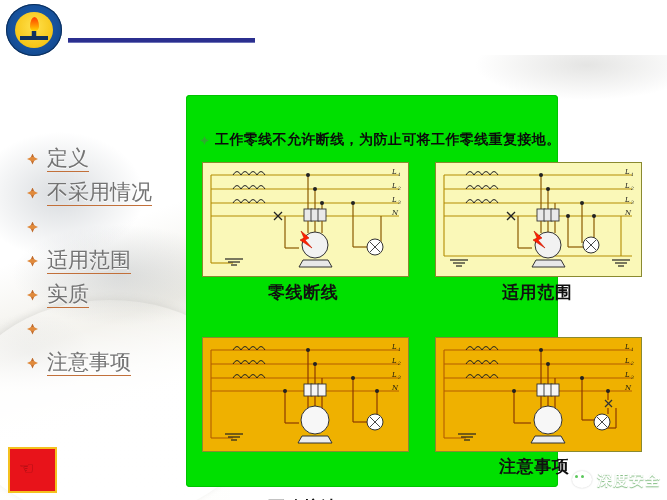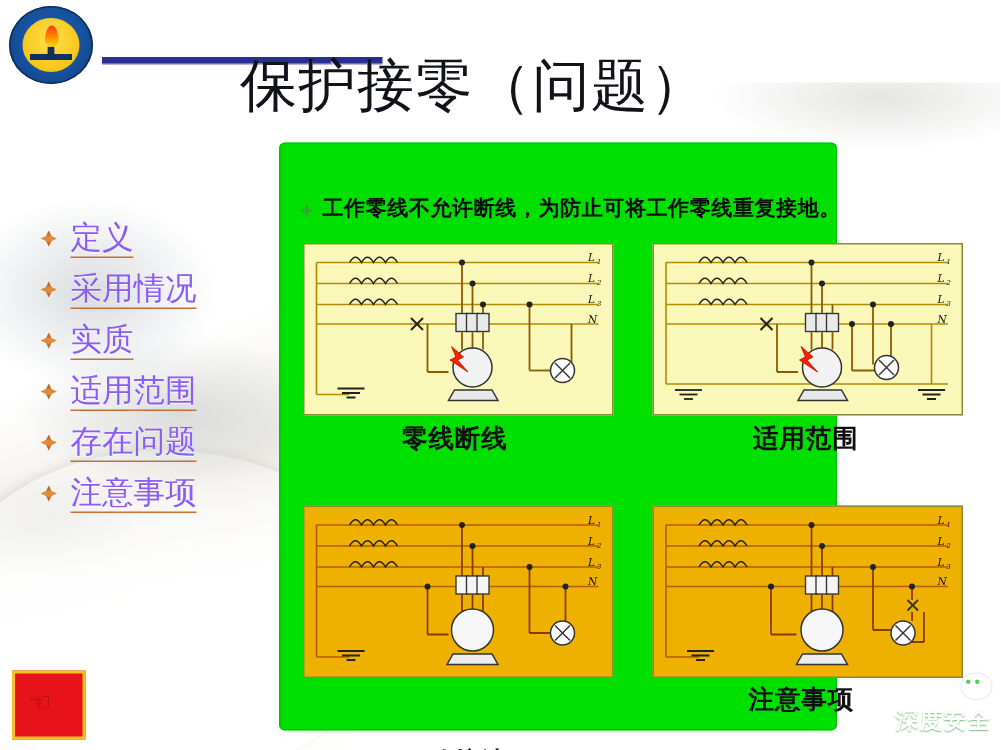--- a/index.html
+++ b/index.html
@@ -82,21 +82,21 @@
   }
   .ol-bullet{
     width:11px;height:11px;flex:0 0 11px;position:relative;
   }
   .ol-bullet::before,.ol-bullet::after{
     content:"";position:absolute;background:#c06a2a;
   }
   .ol-bullet::before{left:3px;top:0;width:5px;height:11px;clip-path:polygon(50% 0,100% 50%,50% 100%,0 50%);}
   .ol-bullet::after{left:0;top:3px;width:11px;height:5px;clip-path:polygon(50% 0,100% 50%,50% 100%,0 50%);background:#e08a3c;}
   .ol-label{
-    font-size:21px;color:#8b5cf6;
+    font-size:21px;color:#737373;
     font-family:"DejaVu Sans","Liberation Sans",sans-serif;
     border-bottom:1.5px solid #c2703a;padding-bottom:1px;line-height:24px;
     text-shadow:0 1px 0 rgba(255,255,255,.85);
   }
 
   
   .hand-box{
     position:absolute;left:8px;top:447px;width:45px;height:42px;
     background:#e8131a;border:2px solid #f4c11f;
   }
@@ -139,21 +139,21 @@
   .fig{
     position:absolute;border:1px solid #8a8a30;overflow:hidden;
   }
   .fig.pale{background:#faf8b8;}
   .fig.amber{background:#efb100;}
 
   .fig svg{display:block;width:100%;height:100%;}
 
   
   .wm{
-    position:absolute;right:6px;bottom:10px;display:flex;align-items:flex-end;gap:5px;opacity:.85;flex-direction:column;
+    position:absolute;right:6px;bottom:10px;display:flex;align-items:flex-start;gap:5px;opacity:.85;
   }
   .wm-badge{
     width:20px;height:17px;border-radius:50%;background:#ffffff;position:relative;
     box-shadow:0 0 2px rgba(0,0,0,.25);
   }
   .wm-badge::before,.wm-badge::after{
     content:"";position:absolute;background:#3fbf3f;border-radius:50%;
   }
   .wm-badge::before{left:3px;top:4px;width:3px;height:3px;}
   .wm-badge::after{left:9px;top:4px;width:3px;height:3px;}
@@ -174,42 +174,43 @@
 
   <div class="logo">
     <div class="logo-ring"></div>
     <div class="logo-inner"></div>
     <div class="logo-flame"></div>
     <div class="logo-book"></div>
     <div class="logo-txt"></div>
   </div>
 
   <div class="title-rule"></div>
-  <div class="slide-title">保护接零（问题）</div>
 
   <div class="outline">
     <div class="outline-item">
       <span class="ol-bullet"></span>
       <span class="ol-label">定义</span>
     </div>
     <div class="outline-item">
       <span class="ol-bullet"></span>
-      <span class="ol-label">采用情况</span>
+      <span class="ol-label">不采用情况</span>
+    </div>
+    <div class="outline-item">
+      <span class="ol-bullet"></span>
+    </div>
+    <div class="outline-item">
+      <span class="ol-bullet"></span>
+      <span class="ol-label">适用范围</span>
     </div>
     <div class="outline-item">
       <span class="ol-bullet"></span>
       <span class="ol-label">实质</span>
     </div>
     <div class="outline-item">
       <span class="ol-bullet"></span>
-      <span class="ol-label">适用范围</span>
-    </div>
-    <div class="outline-item">
-      <span class="ol-bullet"></span>
-      <span class="ol-label">存在问题</span>
     </div>
     <div class="outline-item">
       <span class="ol-bullet"></span>
       <span class="ol-label">注意事项</span>
     </div>
   </div>
 
   <div class="hand-box">
     <div class="hand-icon">☜</div>
   </div>

